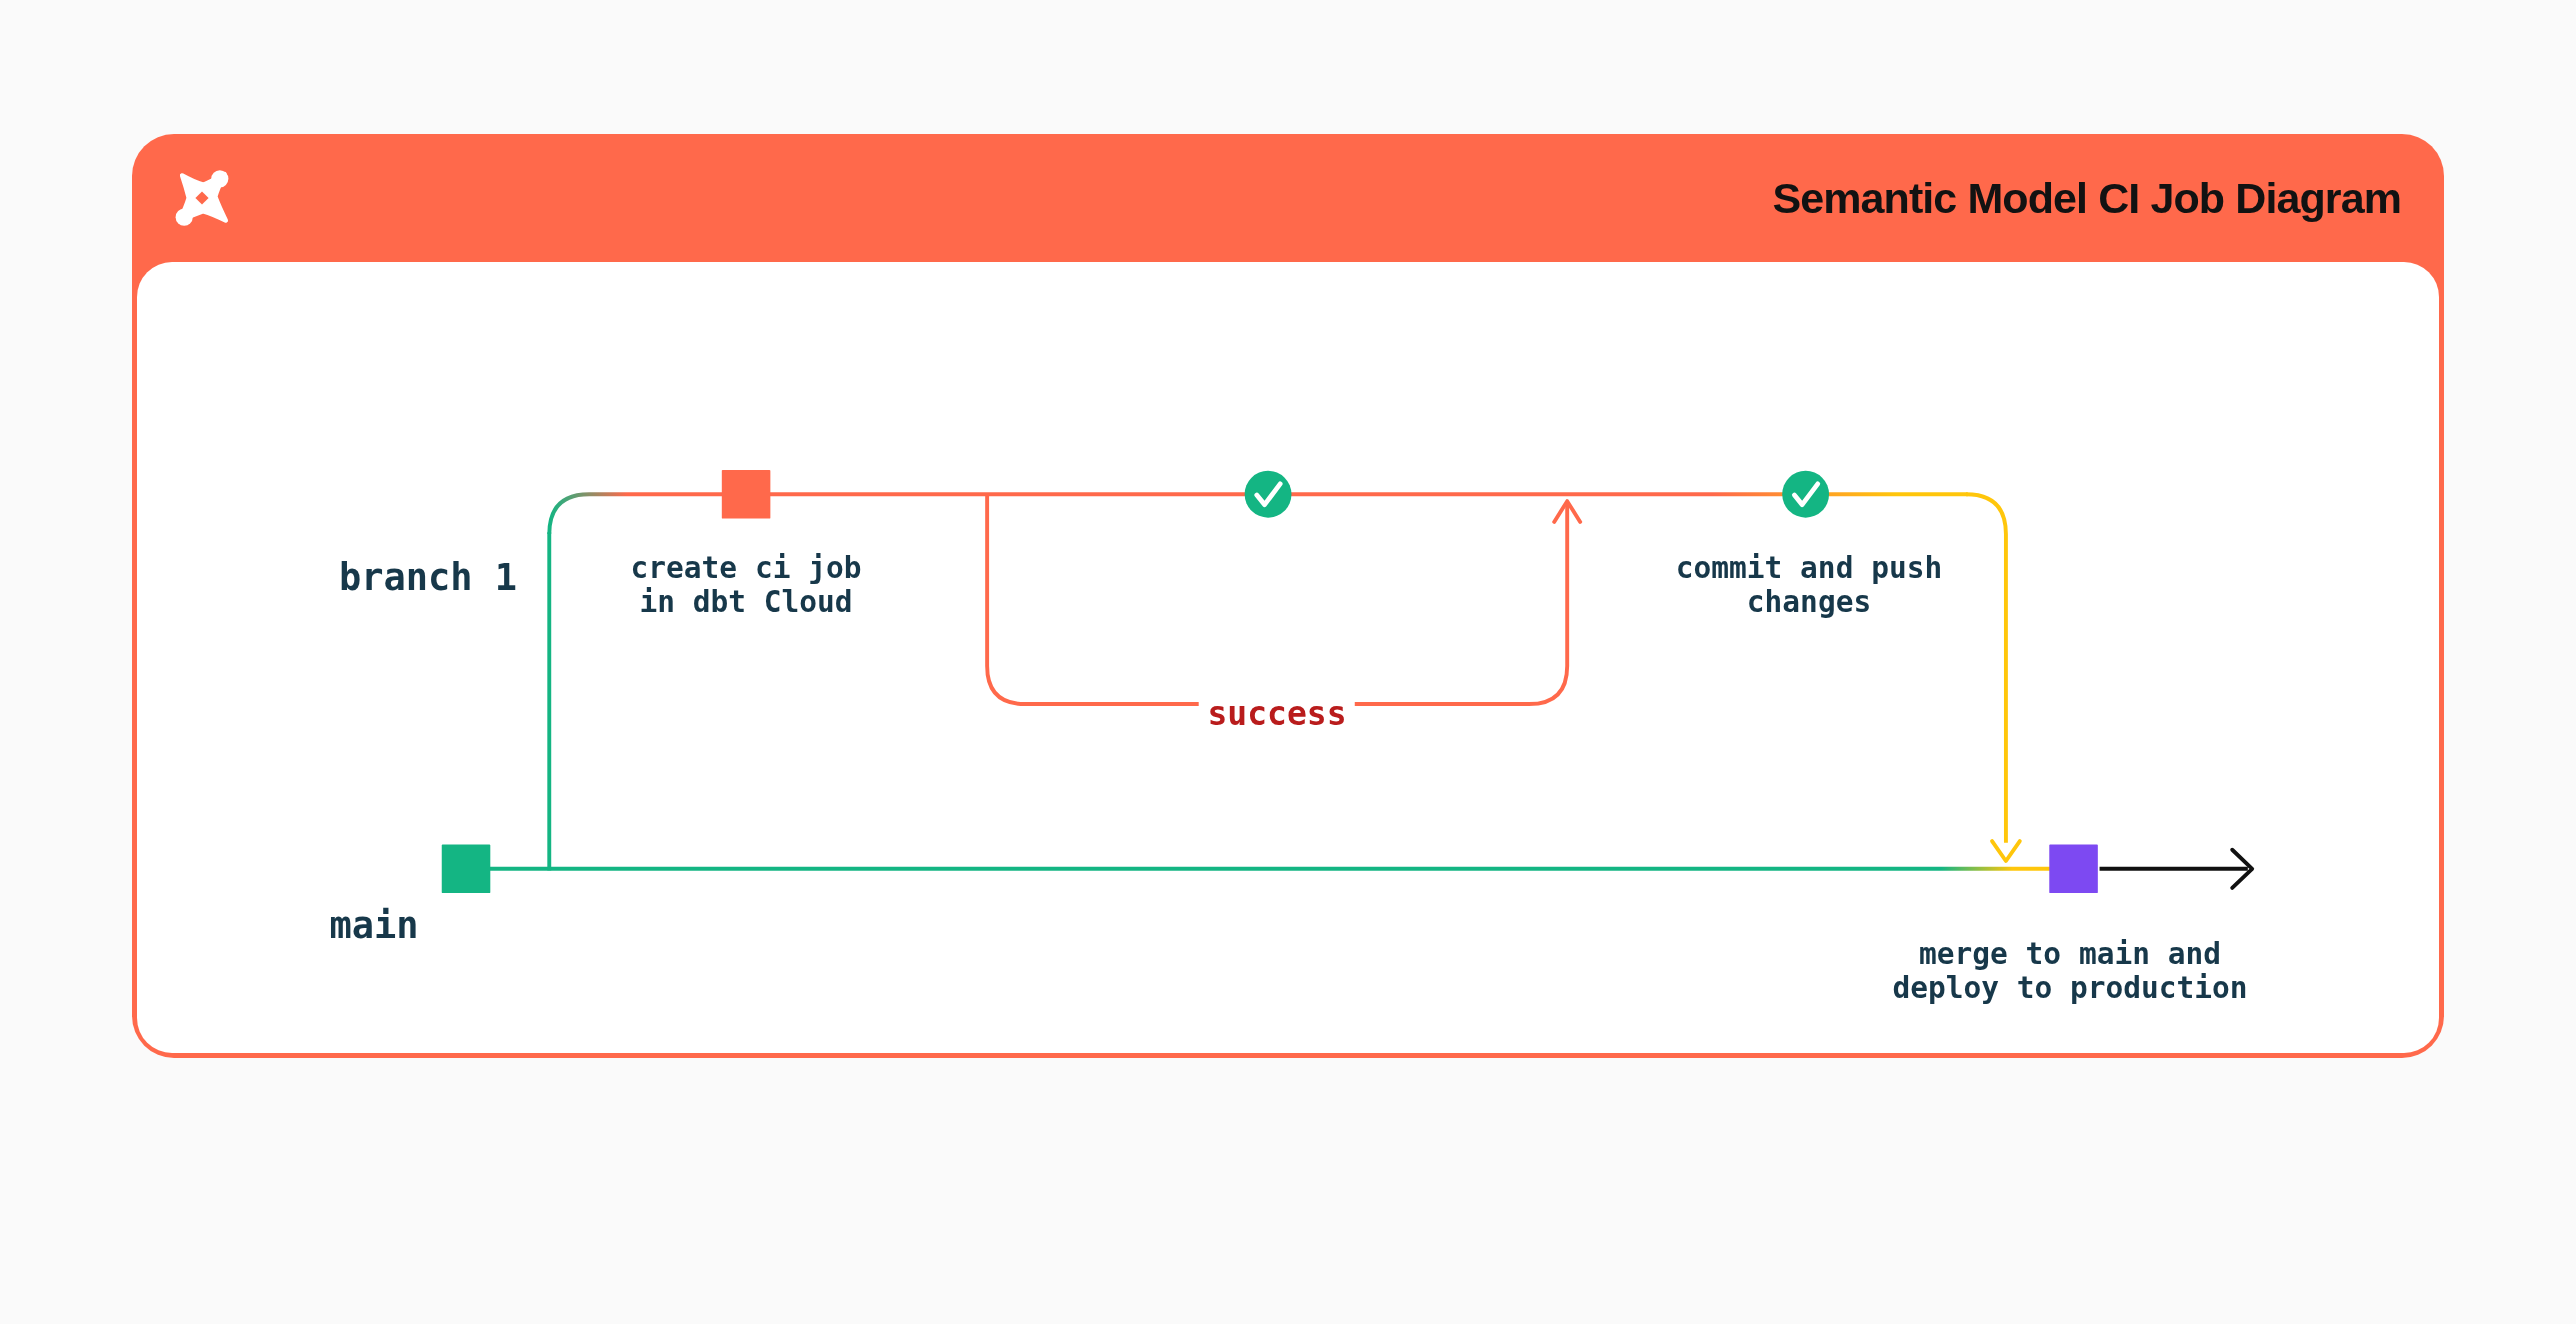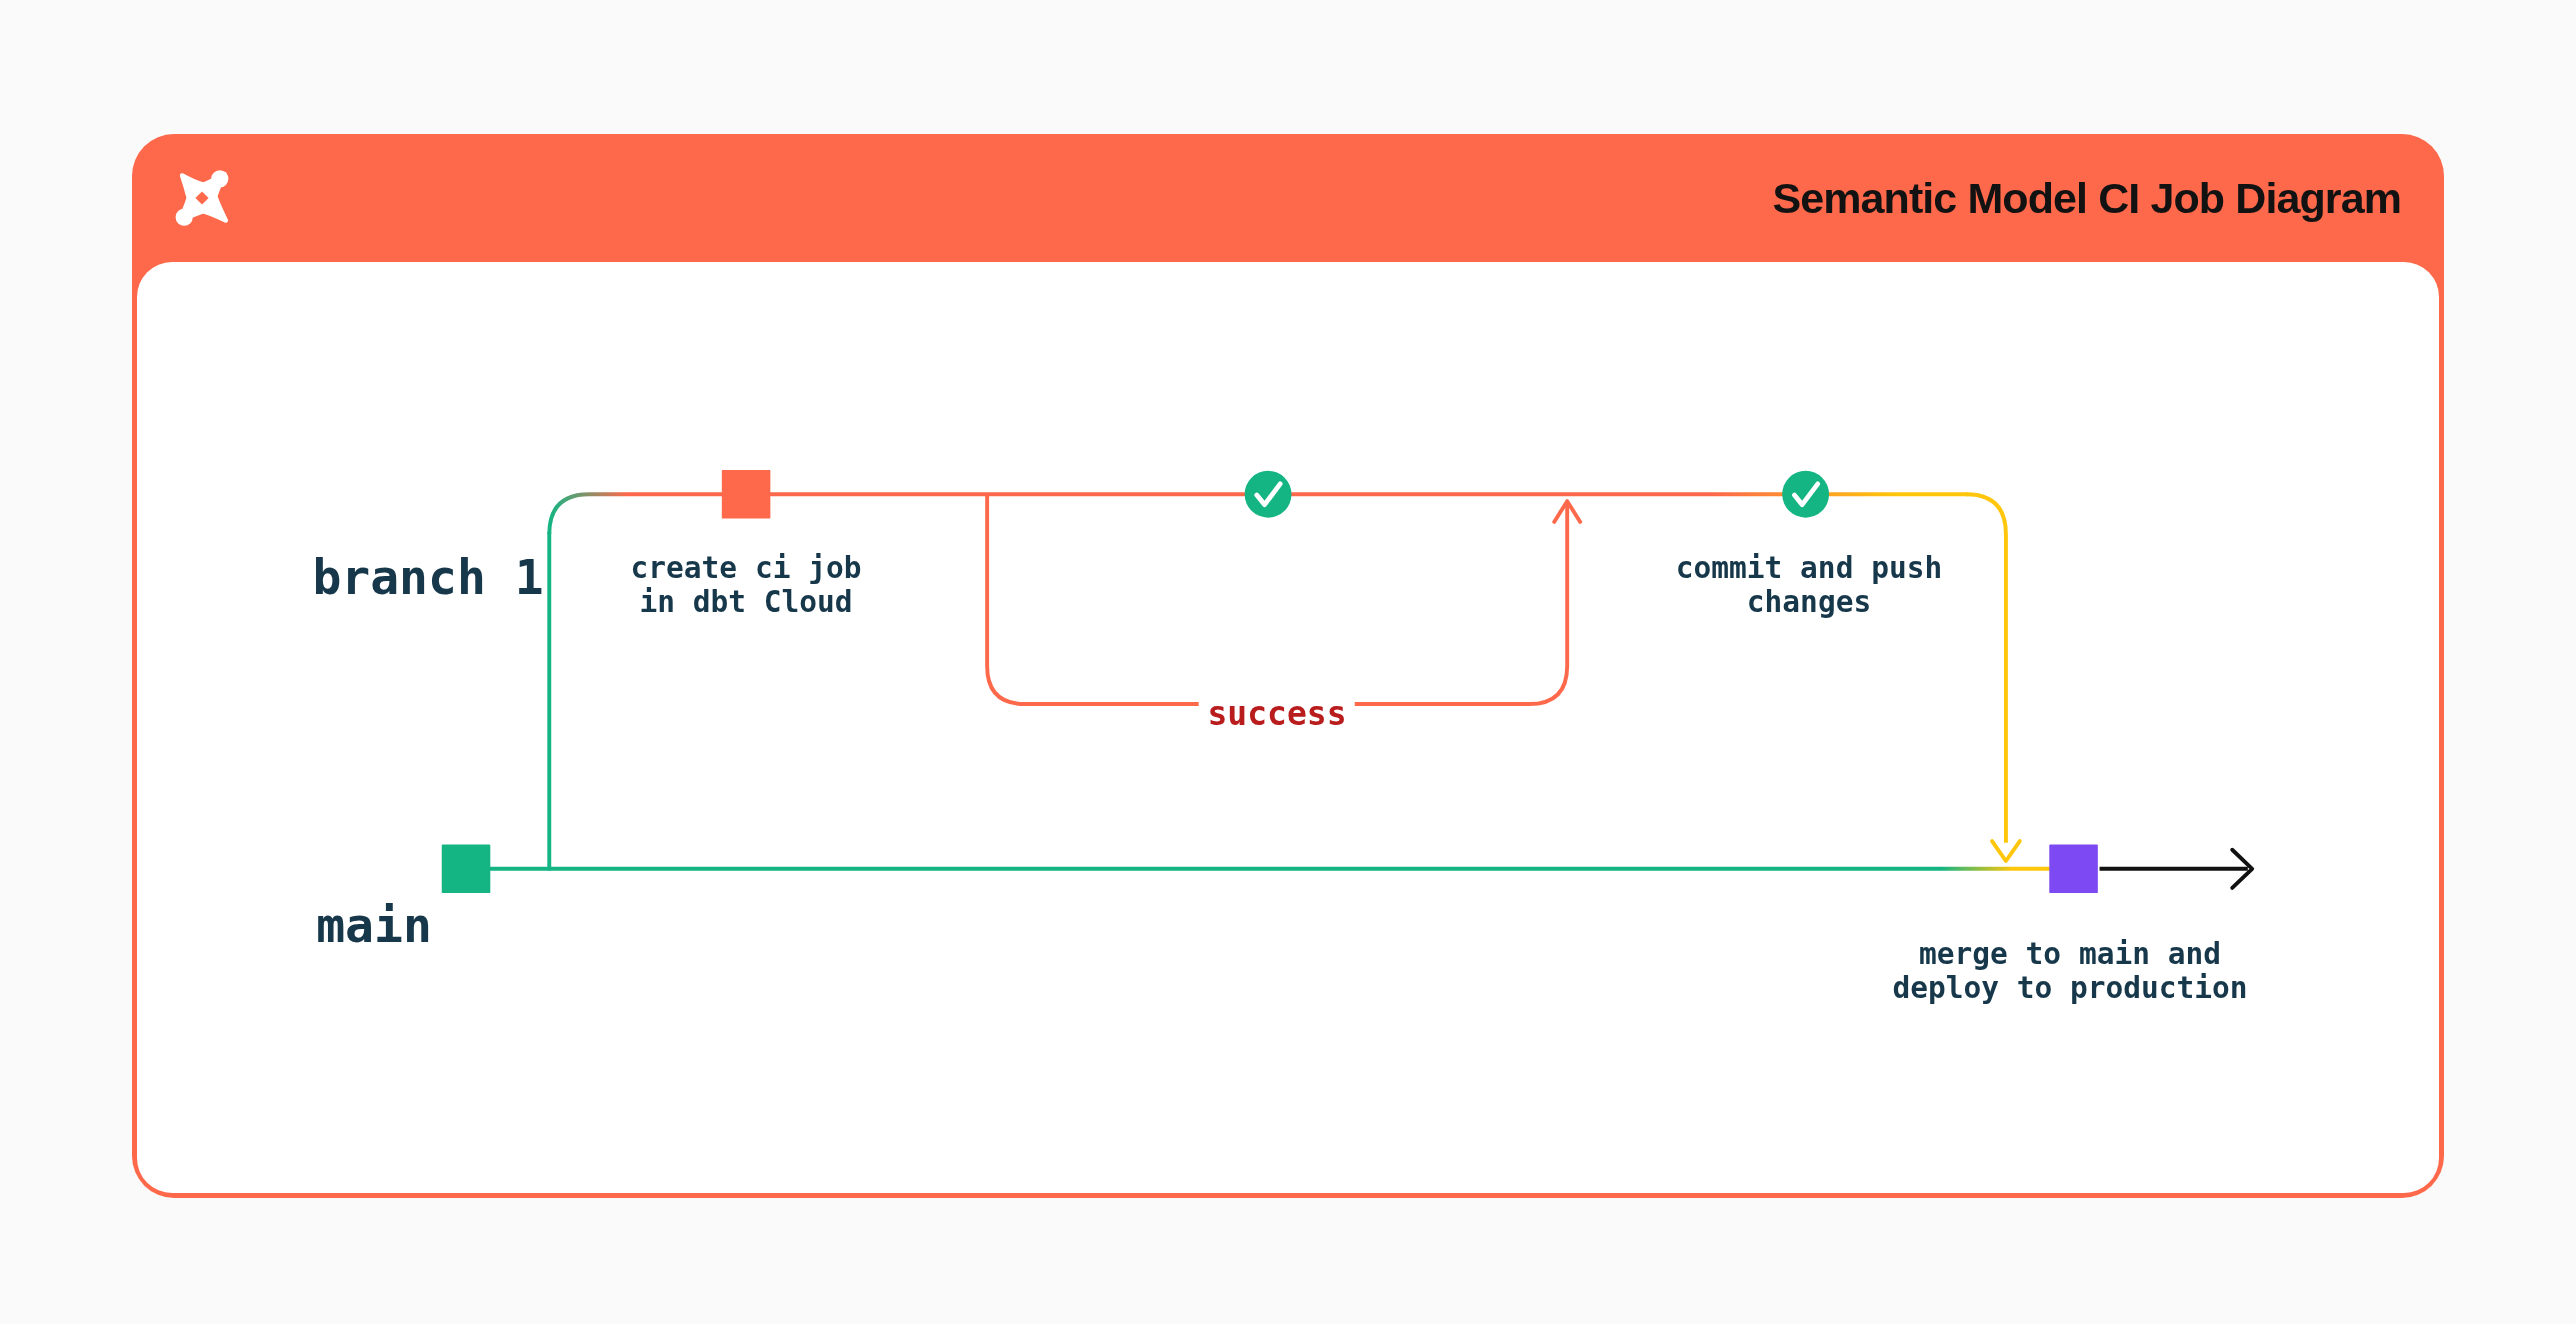--- a/index.html
+++ b/index.html
@@ -17,21 +17,21 @@
   .page {
     position: absolute;
     inset: 0;
   }
   
   .card {
     position: absolute;
     left: 132px;
     top: 134px;
     width: 2312px;
-    height: 1064px;
+    height: 924px;
     background: #FF694B;
     border-radius: 42px;
   }
   .card-header {
     position: absolute;
     left: 0; right: 0; top: 0;
     height: 128px;
     display: flex;
     align-items: center;
     justify-content: space-between;
@@ -71,21 +71,21 @@
   .label {
     position: absolute;
     transform: translate(-50%, -50%);
     font-family: "DejaVu Sans Mono", monospace;
     font-weight: bold;
     color: #17384A;
     text-align: center;
     white-space: pre-line;
   }
   .branch-label {
-    font-size: 48px;
+    font-size: 37px;
     white-space: nowrap;
   }
   .node-label {
     font-size: 29.5px;
     line-height: 34px;
   }
   .edge-label {
     font-size: 33px;
     color: #b91c1c;
     white-space: nowrap;

